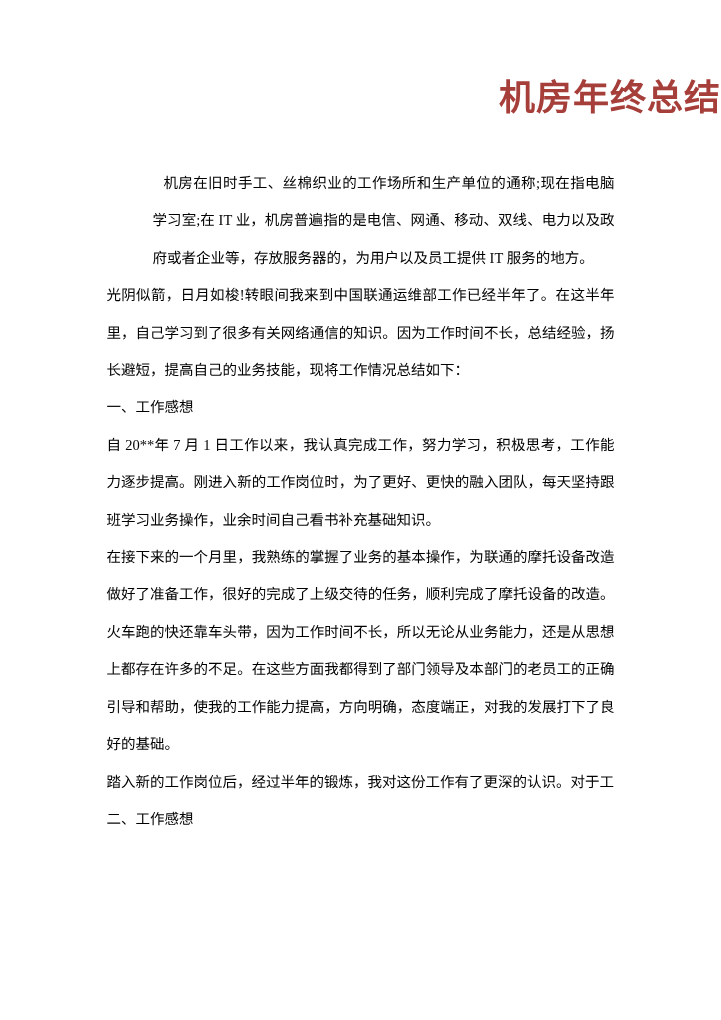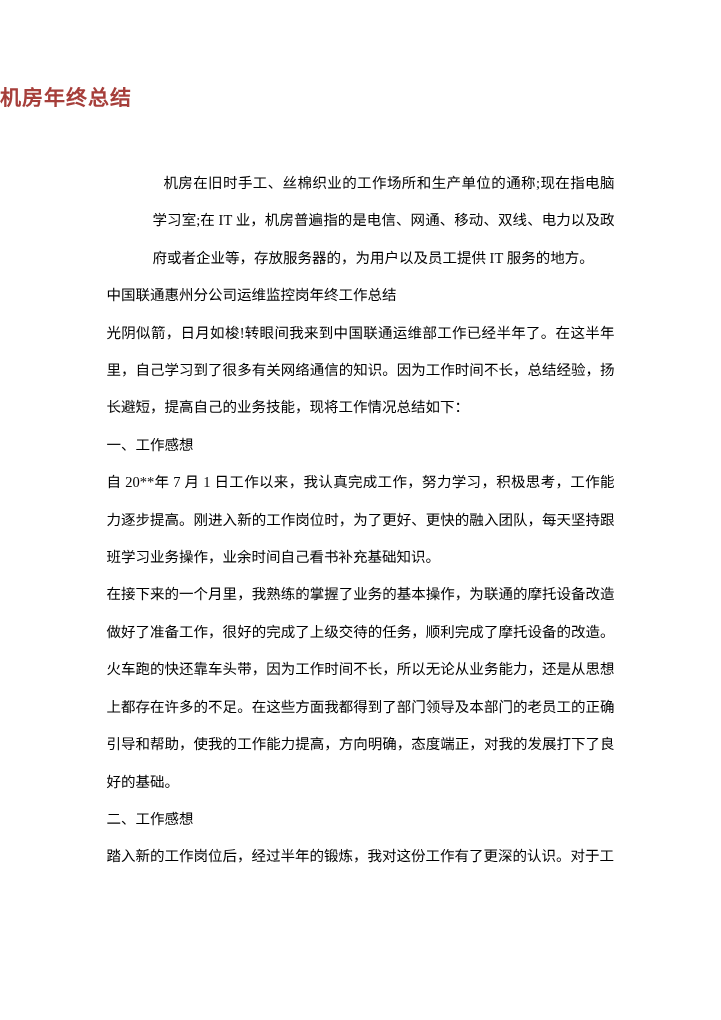--- a/index.html
+++ b/index.html
@@ -11,24 +11,24 @@
     position: relative;
     width: 721px;
     height: 1020px;
     background: #ffffff;
     overflow: hidden;
     font-family: "Liberation Serif", "DejaVu Serif", serif;
     color: #000000;
   }
   .doc-title {
     margin: 78px 0 0 0;
-    font-size: 21px;
+    font-size: 36px;
     line-height: 40px;
     font-weight: bold;
-    text-align: left;
+    text-align: right;
     letter-spacing: 1px;
   }
   .doc-body {
     margin: 47px auto 0 auto;
     width: 508px;
   }
   .para {
     margin: 0;
     font-size: 14.5px;
     line-height: 37.4px;
@@ -44,21 +44,20 @@
   }
 </style>
 </head>
 <body>
 
 <main class="page" style="background: rgb(255, 255, 255);">
   <h1 class="doc-title" style="color: rgb(166, 62, 58);">机房年终总结</h1>
   <section class="doc-body">
 
   <p class="para indent">机房在旧时手工、丝棉织业的工作场所和生产单位的通称;现在指电脑学习室;在 IT 业，机房普遍指的是电信、网通、移动、双线、电力以及政府或者企业等，存放服务器的，为用户以及员工提供 IT 服务的地方。</p>
-      <p class="para">中国联通惠州分公司运维监控岗年终工作总结</p>
       <p class="para">光阴似箭，日月如梭!转眼间我来到中国联通运维部工作已经半年了。在这半年里，自己学习到了很多有关网络通信的知识。因为工作时间不长，总结经验，扬长避短，提高自己的业务技能，现将工作情况总结如下：</p>
       <p class="para">一、工作感想</p>
       <p class="para">自 20**年 7 月 1 日工作以来，我认真完成工作，努力学习，积极思考，工作能力逐步提高。刚进入新的工作岗位时，为了更好、更快的融入团队，每天坚持跟班学习业务操作，业余时间自己看书补充基础知识。</p>
       <p class="para">在接下来的一个月里，我熟练的掌握了业务的基本操作，为联通的摩托设备改造做好了准备工作，很好的完成了上级交待的任务，顺利完成了摩托设备的改造。火车跑的快还靠车头带，因为工作时间不长，所以无论从业务能力，还是从思想上都存在许多的不足。在这些方面我都得到了部门领导及本部门的老员工的正确引导和帮助，使我的工作能力提高，方向明确，态度端正，对我的发展打下了良好的基础。</p>
+      <p class="para">踏入新的工作岗位后，经过半年的锻炼，我对这份工作有了更深的认识。对于工</p>
       <p class="para">二、工作感想</p>
-      <p class="para">踏入新的工作岗位后，经过半年的锻炼，我对这份工作有了更深的认识。对于工</p>
     </section>
 </main>
 
 </body></html>

